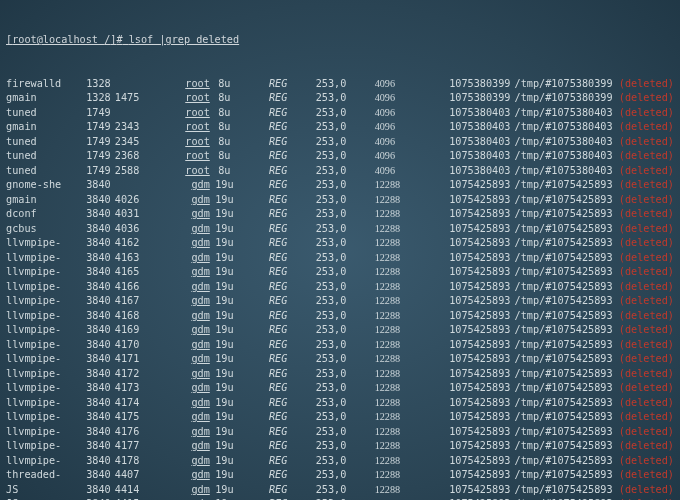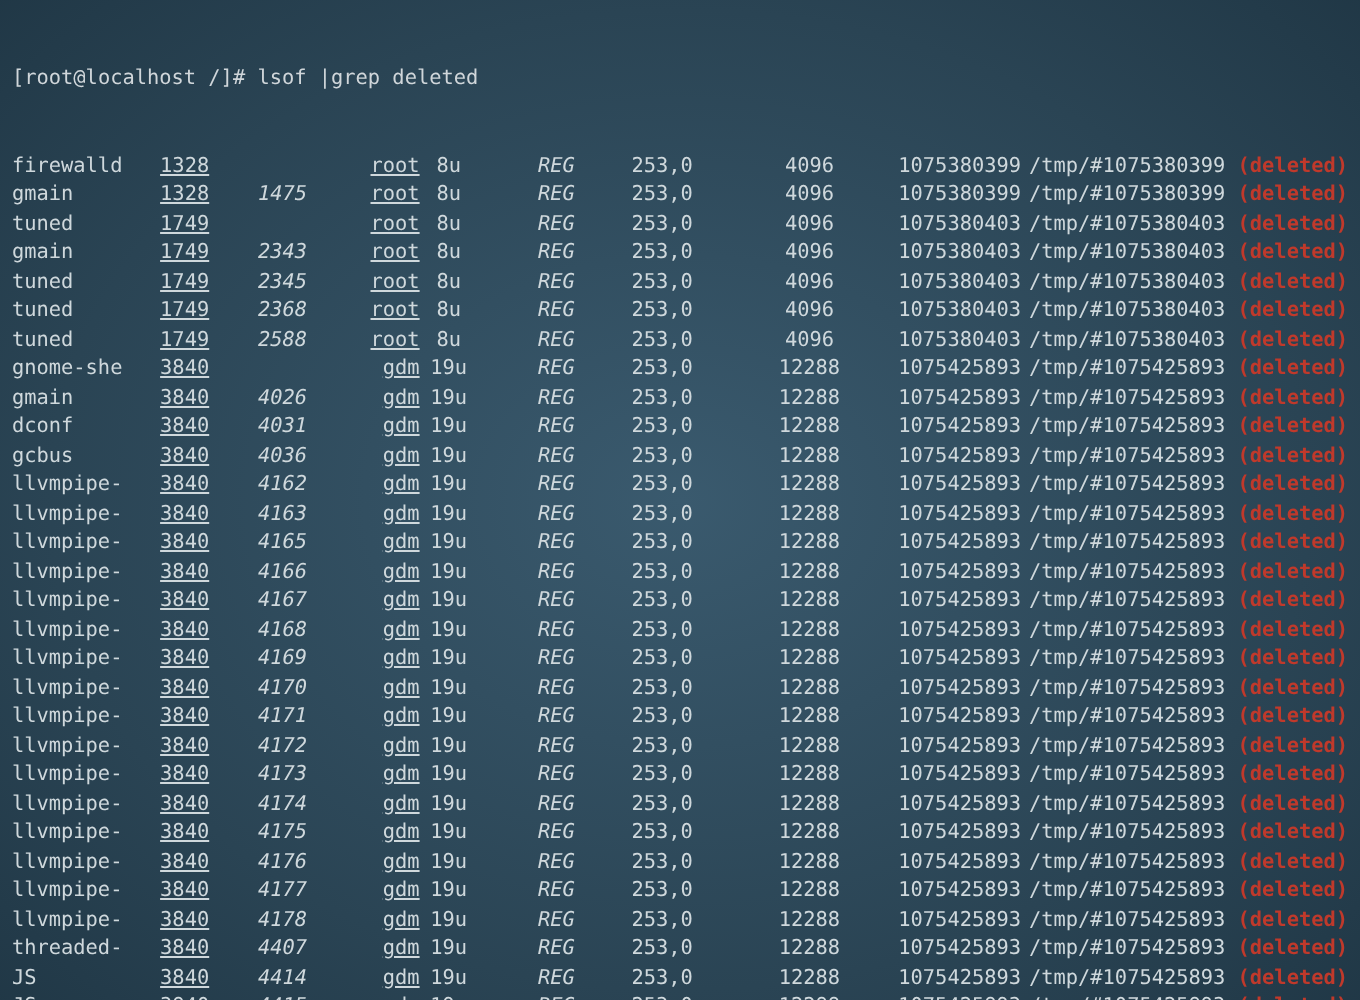--- a/index.html
+++ b/index.html
@@ -15,35 +15,35 @@
     font-size: 10.2px;
     line-height: 14.5px;
     color: #cfd8dc;
     letter-spacing: 0;
   }
   .term {
     padding: 4px 6px 0 6px;
     white-space: pre;
     position: relative;
   }
-  .prompt-line { color: #d0d6da; margin-bottom: 0; }
+  .prompt-line { color: #d0d6da; margin-bottom: 0; text-decoration: underline; }
   .prompt-bracket { color: #d0d6da; }
   .prompt-hash { color: #d0d6da; }
   .row { display: flex; }
   .c-cmd   { width: 70px;  display:inline-block; }
-  .c-pid   { width: 38px;  display:inline-block; text-align:center;text-decoration:underline; }
-  .c-tid   { width: 40px;  display:inline-block; text-align:right; padding-left:4px;font-style:italic;}
+  .c-pid   { width: 38px;  display:inline-block; text-align:right; }
+  .c-tid   { width: 40px;  display:inline-block; text-align:left; padding-left:4px;}
   .c-user  { width: 58px;  display:inline-block; text-align:right;text-decoration:underline; }
   .c-fd    { width: 30px;  display:inline-block; text-align:center; }
   .c-type  { width: 50px;  display:inline-block; text-align:right;font-style:italic; }
   .c-dev   { width: 90px;  display:inline-block; text-align:center; }
-  .c-size  { width: 62px;  display:inline-block; text-align:center; }
+  .c-size  { width: 62px;  display:inline-block; text-align:left;font-family:Liberation Serif, serif; }
   .c-node  { width: 76px;  display:inline-block; text-align:right; padding-left:2px;}
   .c-path  { display:inline-block; padding-left:4px; }
-  .deleted { color: #c0392b; font-weight: 700; margin-top: 25px; }
+  .deleted { color: #c0392b; font-weight: 400; margin-top: 25px; }
 </style>
 </head>
 <body>
 
 <div class="term">
   <div class="prompt-line"><span class="prompt-bracket">[</span><span>root@localhost</span> <span>/</span><span class="prompt-bracket">]</span><span class="prompt-hash">#</span> <span>lsof |grep deleted</span></div>
   <div id="rows"><div class="row"><span class="c-cmd">firewalld</span><span class="c-pid">1328</span><span class="c-tid"></span><span class="c-user">root</span><span class="c-fd">8u</span><span class="c-type">REG</span><span class="c-dev">253,0</span><span class="c-size">4096</span><span class="c-node">1075380399</span><span class="c-path">/tmp/#1075380399 <span class="deleted">(deleted)</span></span></div><div class="row"><span class="c-cmd">gmain</span><span class="c-pid">1328</span><span class="c-tid">1475</span><span class="c-user">root</span><span class="c-fd">8u</span><span class="c-type">REG</span><span class="c-dev">253,0</span><span class="c-size">4096</span><span class="c-node">1075380399</span><span class="c-path">/tmp/#1075380399 <span class="deleted">(deleted)</span></span></div><div class="row"><span class="c-cmd">tuned</span><span class="c-pid">1749</span><span class="c-tid"></span><span class="c-user">root</span><span class="c-fd">8u</span><span class="c-type">REG</span><span class="c-dev">253,0</span><span class="c-size">4096</span><span class="c-node">1075380403</span><span class="c-path">/tmp/#1075380403 <span class="deleted">(deleted)</span></span></div><div class="row"><span class="c-cmd">gmain</span><span class="c-pid">1749</span><span class="c-tid">2343</span><span class="c-user">root</span><span class="c-fd">8u</span><span class="c-type">REG</span><span class="c-dev">253,0</span><span class="c-size">4096</span><span class="c-node">1075380403</span><span class="c-path">/tmp/#1075380403 <span class="deleted">(deleted)</span></span></div><div class="row"><span class="c-cmd">tuned</span><span class="c-pid">1749</span><span class="c-tid">2345</span><span class="c-user">root</span><span class="c-fd">8u</span><span class="c-type">REG</span><span class="c-dev">253,0</span><span class="c-size">4096</span><span class="c-node">1075380403</span><span class="c-path">/tmp/#1075380403 <span class="deleted">(deleted)</span></span></div><div class="row"><span class="c-cmd">tuned</span><span class="c-pid">1749</span><span class="c-tid">2368</span><span class="c-user">root</span><span class="c-fd">8u</span><span class="c-type">REG</span><span class="c-dev">253,0</span><span class="c-size">4096</span><span class="c-node">1075380403</span><span class="c-path">/tmp/#1075380403 <span class="deleted">(deleted)</span></span></div><div class="row"><span class="c-cmd">tuned</span><span class="c-pid">1749</span><span class="c-tid">2588</span><span class="c-user">root</span><span class="c-fd">8u</span><span class="c-type">REG</span><span class="c-dev">253,0</span><span class="c-size">4096</span><span class="c-node">1075380403</span><span class="c-path">/tmp/#1075380403 <span class="deleted">(deleted)</span></span></div><div class="row"><span class="c-cmd">gnome-she</span><span class="c-pid">3840</span><span class="c-tid"></span><span class="c-user">gdm</span><span class="c-fd">19u</span><span class="c-type">REG</span><span class="c-dev">253,0</span><span class="c-size">12288</span><span class="c-node">1075425893</span><span class="c-path">/tmp/#1075425893 <span class="deleted">(deleted)</span></span></div><div class="row"><span class="c-cmd">gmain</span><span class="c-pid">3840</span><span class="c-tid">4026</span><span class="c-user">gdm</span><span class="c-fd">19u</span><span class="c-type">REG</span><span class="c-dev">253,0</span><span class="c-size">12288</span><span class="c-node">1075425893</span><span class="c-path">/tmp/#1075425893 <span class="deleted">(deleted)</span></span></div><div class="row"><span class="c-cmd">dconf</span><span class="c-pid">3840</span><span class="c-tid">4031</span><span class="c-user">gdm</span><span class="c-fd">19u</span><span class="c-type">REG</span><span class="c-dev">253,0</span><span class="c-size">12288</span><span class="c-node">1075425893</span><span class="c-path">/tmp/#1075425893 <span class="deleted">(deleted)</span></span></div><div class="row"><span class="c-cmd">gcbus</span><span class="c-pid">3840</span><span class="c-tid">4036</span><span class="c-user">gdm</span><span class="c-fd">19u</span><span class="c-type">REG</span><span class="c-dev">253,0</span><span class="c-size">12288</span><span class="c-node">1075425893</span><span class="c-path">/tmp/#1075425893 <span class="deleted">(deleted)</span></span></div><div class="row"><span class="c-cmd">llvmpipe-</span><span class="c-pid">3840</span><span class="c-tid">4162</span><span class="c-user">gdm</span><span class="c-fd">19u</span><span class="c-type">REG</span><span class="c-dev">253,0</span><span class="c-size">12288</span><span class="c-node">1075425893</span><span class="c-path">/tmp/#1075425893 <span class="deleted">(deleted)</span></span></div><div class="row"><span class="c-cmd">llvmpipe-</span><span class="c-pid">3840</span><span class="c-tid">4163</span><span class="c-user">gdm</span><span class="c-fd">19u</span><span class="c-type">REG</span><span class="c-dev">253,0</span><span class="c-size">12288</span><span class="c-node">1075425893</span><span class="c-path">/tmp/#1075425893 <span class="deleted">(deleted)</span></span></div><div class="row"><span class="c-cmd">llvmpipe-</span><span class="c-pid">3840</span><span class="c-tid">4165</span><span class="c-user">gdm</span><span class="c-fd">19u</span><span class="c-type">REG</span><span class="c-dev">253,0</span><span class="c-size">12288</span><span class="c-node">1075425893</span><span class="c-path">/tmp/#1075425893 <span class="deleted">(deleted)</span></span></div><div class="row"><span class="c-cmd">llvmpipe-</span><span class="c-pid">3840</span><span class="c-tid">4166</span><span class="c-user">gdm</span><span class="c-fd">19u</span><span class="c-type">REG</span><span class="c-dev">253,0</span><span class="c-size">12288</span><span class="c-node">1075425893</span><span class="c-path">/tmp/#1075425893 <span class="deleted">(deleted)</span></span></div><div class="row"><span class="c-cmd">llvmpipe-</span><span class="c-pid">3840</span><span class="c-tid">4167</span><span class="c-user">gdm</span><span class="c-fd">19u</span><span class="c-type">REG</span><span class="c-dev">253,0</span><span class="c-size">12288</span><span class="c-node">1075425893</span><span class="c-path">/tmp/#1075425893 <span class="deleted">(deleted)</span></span></div><div class="row"><span class="c-cmd">llvmpipe-</span><span class="c-pid">3840</span><span class="c-tid">4168</span><span class="c-user">gdm</span><span class="c-fd">19u</span><span class="c-type">REG</span><span class="c-dev">253,0</span><span class="c-size">12288</span><span class="c-node">1075425893</span><span class="c-path">/tmp/#1075425893 <span class="deleted">(deleted)</span></span></div><div class="row"><span class="c-cmd">llvmpipe-</span><span class="c-pid">3840</span><span class="c-tid">4169</span><span class="c-user">gdm</span><span class="c-fd">19u</span><span class="c-type">REG</span><span class="c-dev">253,0</span><span class="c-size">12288</span><span class="c-node">1075425893</span><span class="c-path">/tmp/#1075425893 <span class="deleted">(deleted)</span></span></div><div class="row"><span class="c-cmd">llvmpipe-</span><span class="c-pid">3840</span><span class="c-tid">4170</span><span class="c-user">gdm</span><span class="c-fd">19u</span><span class="c-type">REG</span><span class="c-dev">253,0</span><span class="c-size">12288</span><span class="c-node">1075425893</span><span class="c-path">/tmp/#1075425893 <span class="deleted">(deleted)</span></span></div><div class="row"><span class="c-cmd">llvmpipe-</span><span class="c-pid">3840</span><span class="c-tid">4171</span><span class="c-user">gdm</span><span class="c-fd">19u</span><span class="c-type">REG</span><span class="c-dev">253,0</span><span class="c-size">12288</span><span class="c-node">1075425893</span><span class="c-path">/tmp/#1075425893 <span class="deleted">(deleted)</span></span></div><div class="row"><span class="c-cmd">llvmpipe-</span><span class="c-pid">3840</span><span class="c-tid">4172</span><span class="c-user">gdm</span><span class="c-fd">19u</span><span class="c-type">REG</span><span class="c-dev">253,0</span><span class="c-size">12288</span><span class="c-node">1075425893</span><span class="c-path">/tmp/#1075425893 <span class="deleted">(deleted)</span></span></div><div class="row"><span class="c-cmd">llvmpipe-</span><span class="c-pid">3840</span><span class="c-tid">4173</span><span class="c-user">gdm</span><span class="c-fd">19u</span><span class="c-type">REG</span><span class="c-dev">253,0</span><span class="c-size">12288</span><span class="c-node">1075425893</span><span class="c-path">/tmp/#1075425893 <span class="deleted">(deleted)</span></span></div><div class="row"><span class="c-cmd">llvmpipe-</span><span class="c-pid">3840</span><span class="c-tid">4174</span><span class="c-user">gdm</span><span class="c-fd">19u</span><span class="c-type">REG</span><span class="c-dev">253,0</span><span class="c-size">12288</span><span class="c-node">1075425893</span><span class="c-path">/tmp/#1075425893 <span class="deleted">(deleted)</span></span></div><div class="row"><span class="c-cmd">llvmpipe-</span><span class="c-pid">3840</span><span class="c-tid">4175</span><span class="c-user">gdm</span><span class="c-fd">19u</span><span class="c-type">REG</span><span class="c-dev">253,0</span><span class="c-size">12288</span><span class="c-node">1075425893</span><span class="c-path">/tmp/#1075425893 <span class="deleted">(deleted)</span></span></div><div class="row"><span class="c-cmd">llvmpipe-</span><span class="c-pid">3840</span><span class="c-tid">4176</span><span class="c-user">gdm</span><span class="c-fd">19u</span><span class="c-type">REG</span><span class="c-dev">253,0</span><span class="c-size">12288</span><span class="c-node">1075425893</span><span class="c-path">/tmp/#1075425893 <span class="deleted">(deleted)</span></span></div><div class="row"><span class="c-cmd">llvmpipe-</span><span class="c-pid">3840</span><span class="c-tid">4177</span><span class="c-user">gdm</span><span class="c-fd">19u</span><span class="c-type">REG</span><span class="c-dev">253,0</span><span class="c-size">12288</span><span class="c-node">1075425893</span><span class="c-path">/tmp/#1075425893 <span class="deleted">(deleted)</span></span></div><div class="row"><span class="c-cmd">llvmpipe-</span><span class="c-pid">3840</span><span class="c-tid">4178</span><span class="c-user">gdm</span><span class="c-fd">19u</span><span class="c-type">REG</span><span class="c-dev">253,0</span><span class="c-size">12288</span><span class="c-node">1075425893</span><span class="c-path">/tmp/#1075425893 <span class="deleted">(deleted)</span></span></div><div class="row"><span class="c-cmd">threaded-</span><span class="c-pid">3840</span><span class="c-tid">4407</span><span class="c-user">gdm</span><span class="c-fd">19u</span><span class="c-type">REG</span><span class="c-dev">253,0</span><span class="c-size">12288</span><span class="c-node">1075425893</span><span class="c-path">/tmp/#1075425893 <span class="deleted">(deleted)</span></span></div><div class="row"><span class="c-cmd">JS</span><span class="c-pid">3840</span><span class="c-tid">4414</span><span class="c-user">gdm</span><span class="c-fd">19u</span><span class="c-type">REG</span><span class="c-dev">253,0</span><span class="c-size">12288</span><span class="c-node">1075425893</span><span class="c-path">/tmp/#1075425893 <span class="deleted">(deleted)</span></span></div><div class="row"><span class="c-cmd">JS</span><span class="c-pid">3840</span><span class="c-tid">4415</span><span class="c-user">gdm</span><span class="c-fd">19u</span><span class="c-type">REG</span><span class="c-dev">253,0</span><span class="c-size">12288</span><span class="c-node">1075425893</span><span class="c-path">/tmp/#1075425893 <span class="deleted">(deleted)</span></span></div></div>
   
 </div>
 

